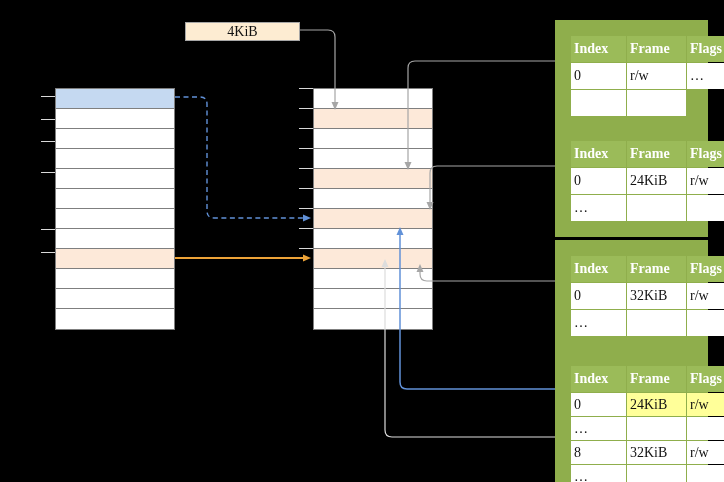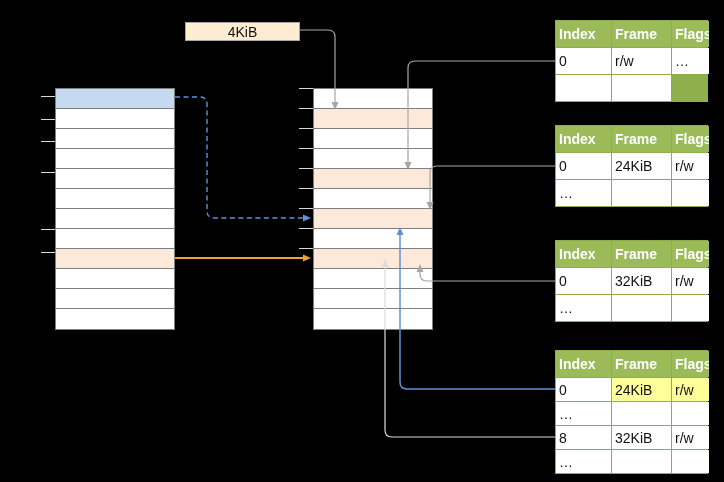--- a/index.html
+++ b/index.html
@@ -1,35 +1,35 @@
 <!DOCTYPE html>
 <html style="--background: #000000; --white: #ffffff; --blue: #c5d9f1; --peach: #fde9d9; --label-fill: #fdecd2; --label-border: #a6a6a6; --grid: #7f7f7f; --tick: #d9d9d9; --table-header-bg: #9bbb59; --table-border: #8fae4c; --table-text-header: #ffffff; --highlight: #ffff99; --arrow-gray: #a6a6a6; --arrow-blue: #6191d8; --arrow-orange: #eda338; --arrow-light: #dddddd;"><head>
 <meta charset="utf-8">
 <style>
   html,body{margin:0;padding:0;background:#000;}
   body{width:724px;height:482px;}
   .canvas{position:relative;width:724px;height:482px;background:var(--background,#000);
-    font-family:Liberation Sans, sans-serif;overflow:hidden;text-align:center;}
+    font-family:Liberation Serif, serif;overflow:hidden;text-align:center;}
 
   .memcol{position:absolute;top:88px;width:120px;box-sizing:border-box;
     border:1px solid var(--grid,#7f7f7f);}
   .memcol .cell{box-sizing:border-box;height:20px;border-bottom:1px solid var(--grid,#7f7f7f);}
   .memcol .cell:last-child{border-bottom:none;}
   #left-col{left:55px;}
   #middle-col{left:313px;}
 
   .size-box{position:absolute;left:185px;top:22px;width:115px;height:19px;
     background:var(--label-fill,#fdecd2);border:1px solid var(--label-border,#a6a6a6);
     display:flex;align-items:center;justify-content:center;
     font-size:14px;color:#111;box-sizing:border-box;}
 
   .tick{position:absolute;width:14px;height:1px;background:var(--tick,#d9d9d9);}
 
   .pt{position:absolute;left:555px;width:153px;display:grid;
-    grid-template-columns:55px 59px 37px;gap:1px;padding:1px;
+    grid-template-columns:55px 59px 37px;gap:1px;padding:16px;
     background:var(--table-border,#8fae4c);box-sizing:border-box;}
   .tcell{background:var(--white,#fff);color:#111;font-size:14px;display:flex;
     align-items:center;padding-left:3px;box-sizing:border-box;overflow:hidden;}
   .thead{background:var(--table-header-bg,#9bbb59);color:var(--table-text-header,#fff);
     font-weight:bold;font-size:14px;}
 
   svg.overlay{position:absolute;left:0;top:0;pointer-events:none;}
 </style>
 </head>
 <body>

